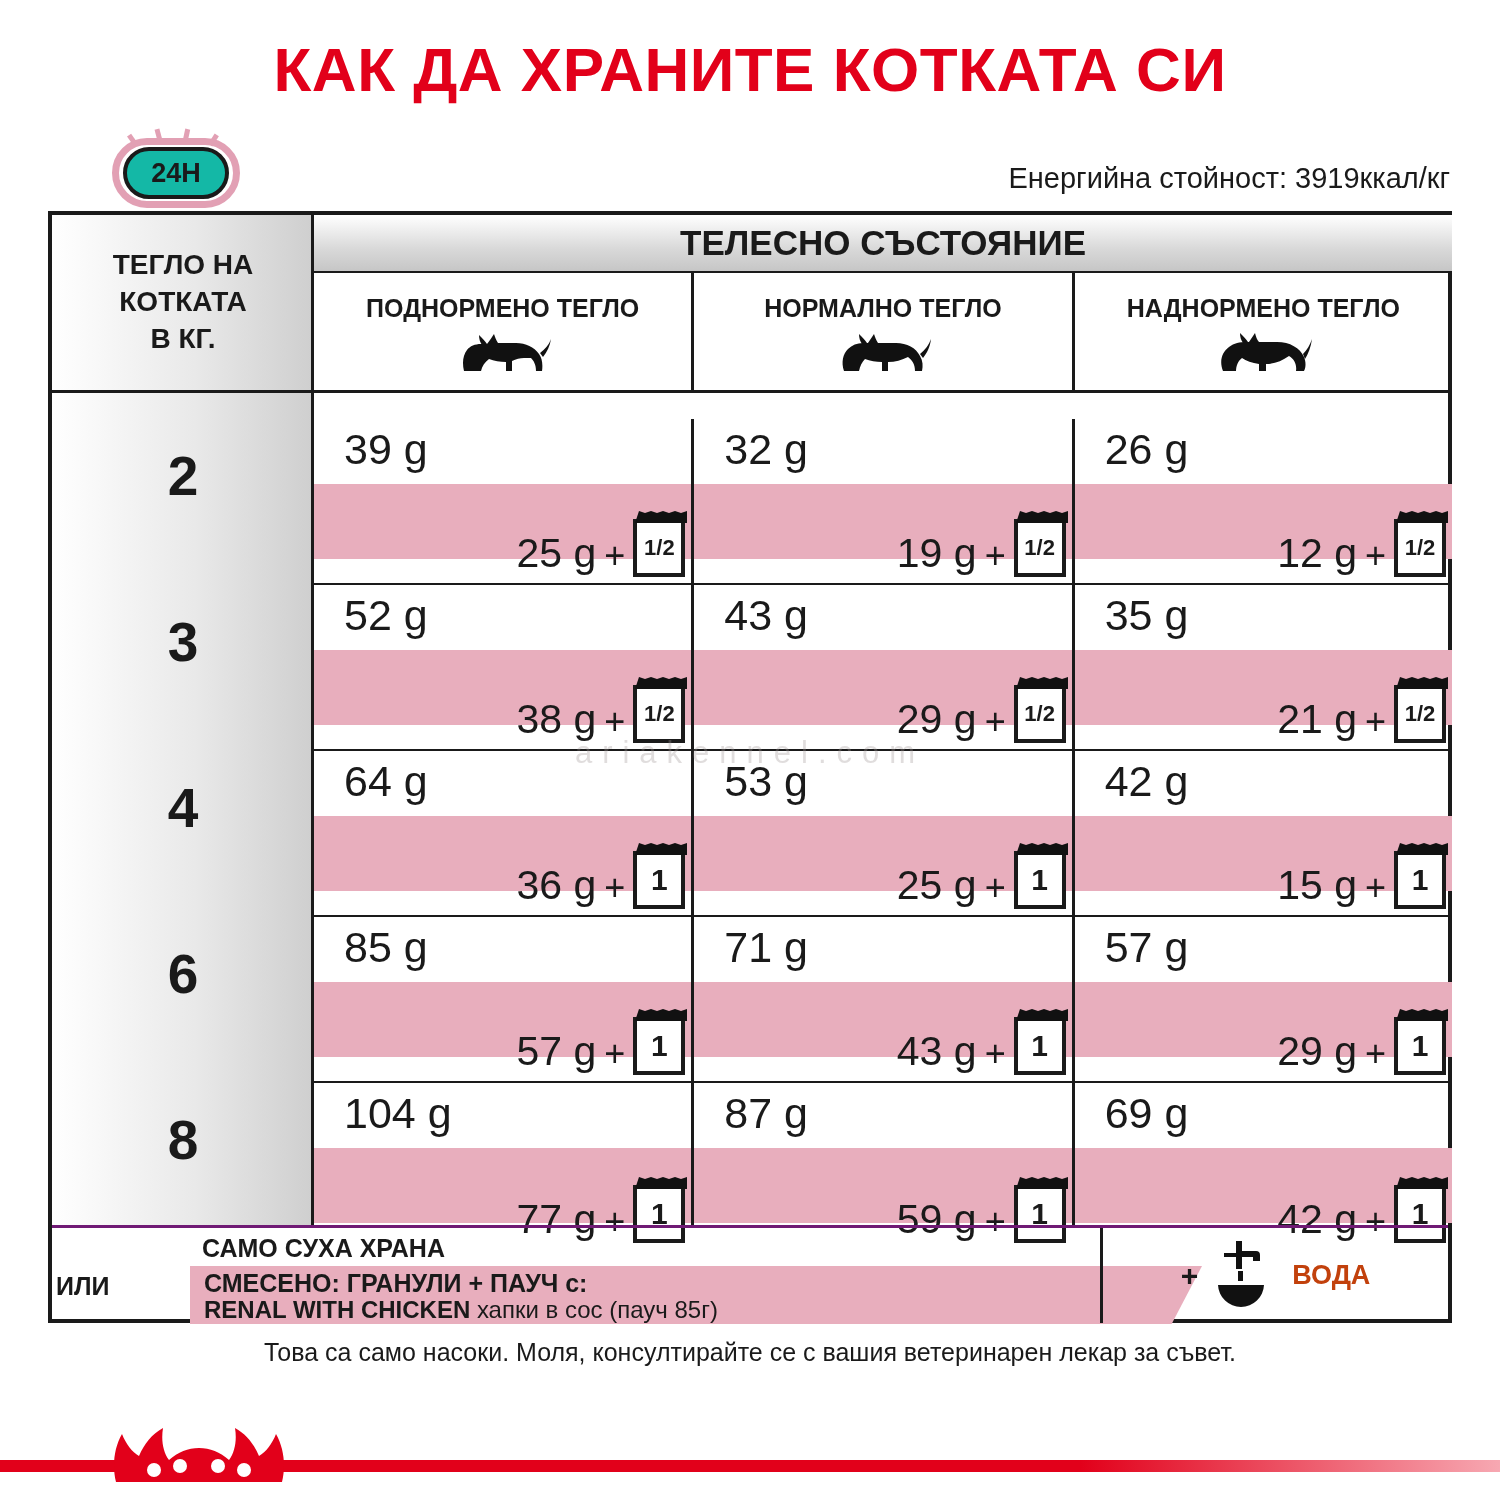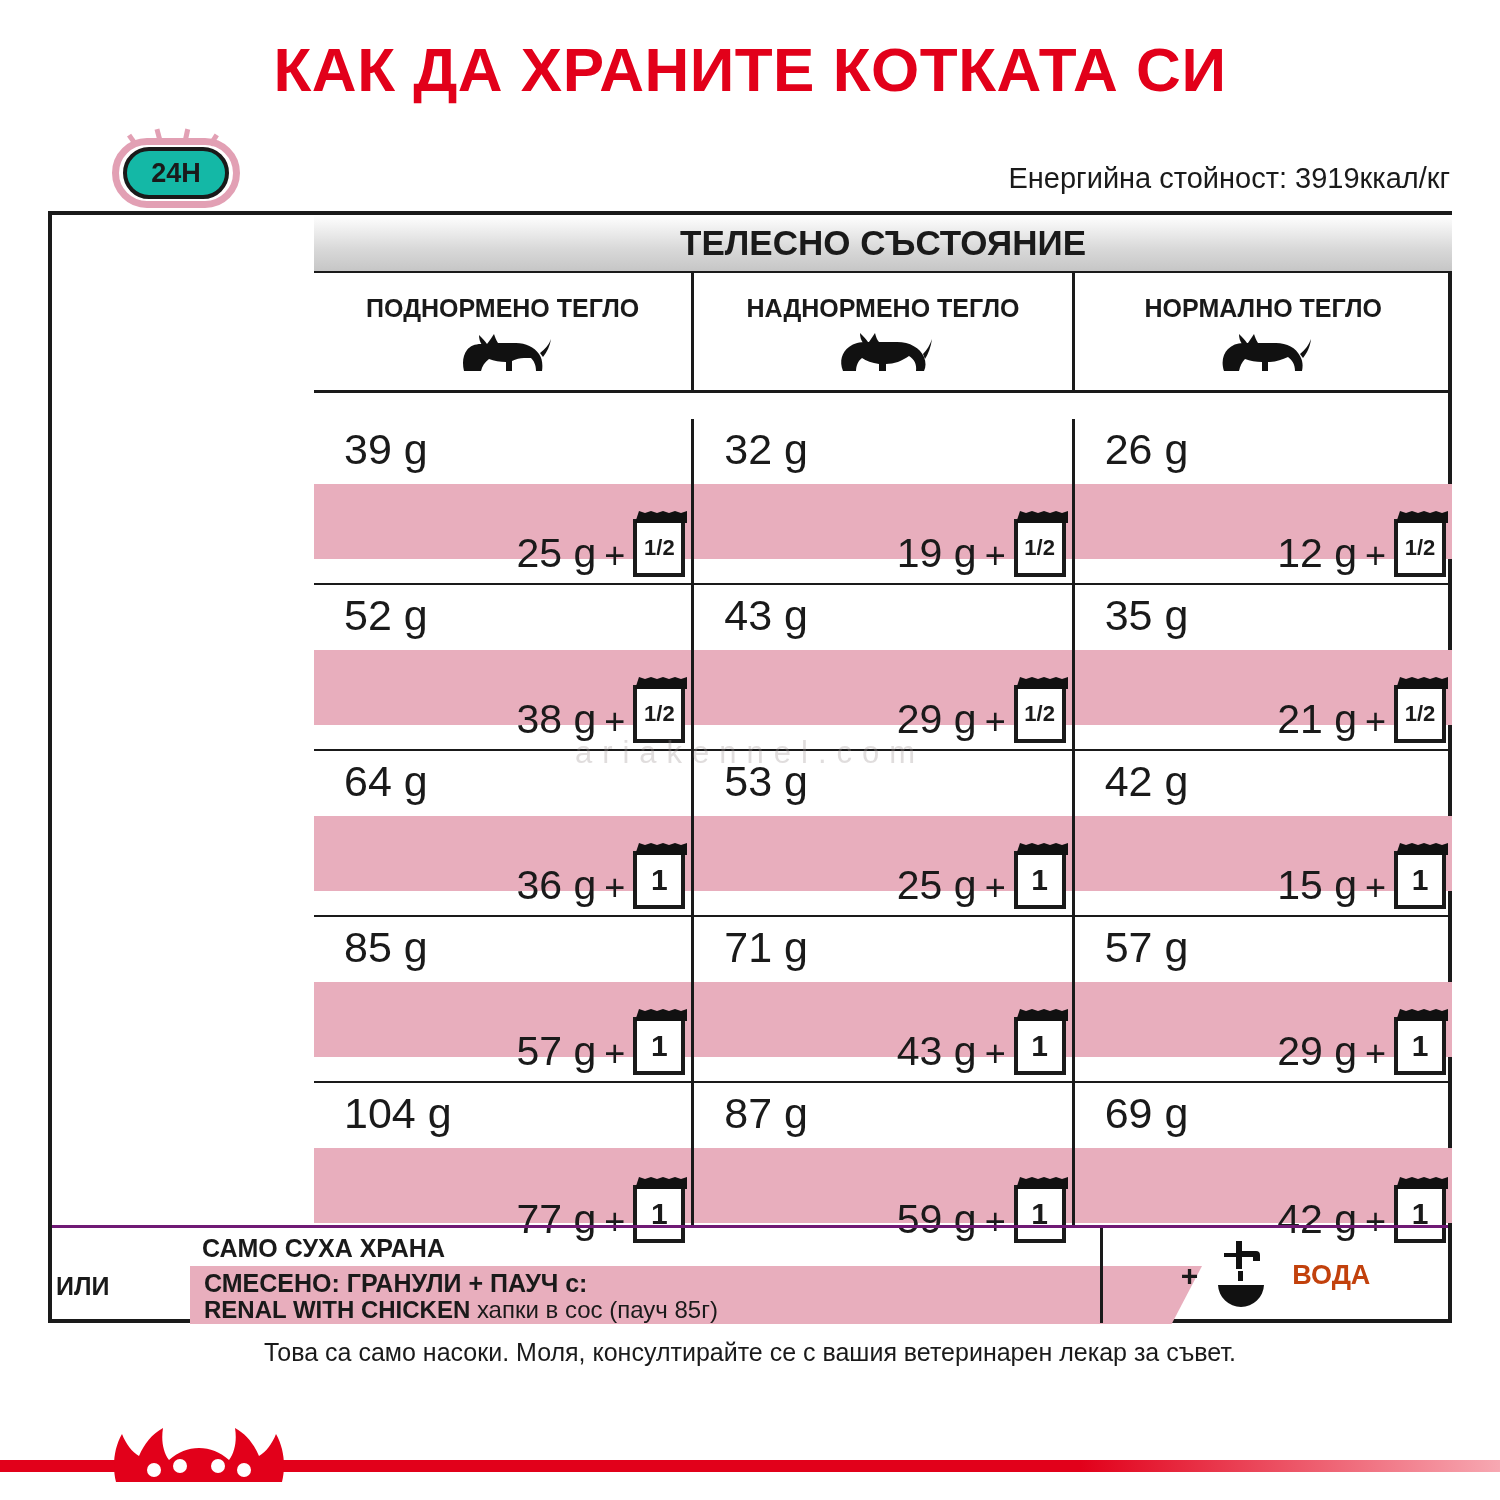--- a/index.html
+++ b/index.html
@@ -279,49 +279,61 @@
   <div class="watermark">ariakennel.com</div>
 
   <div class="tablewrap">
 
     <div class="pinkband" style="top:269px;"></div>
     <div class="pinkband" style="top:435px;"></div>
     <div class="pinkband" style="top:601px;"></div>
     <div class="pinkband" style="top:767px;"></div>
     <div class="pinkband" style="top:933px;"></div>
 
+    <div class="leftcol">
+      <div class="leftcol-head">
+        <span>ТЕГЛО НА</span>
+        <span>КОТКАТА</span>
+        <span>В КГ.</span>
+      </div>
+      <div class="weightcell" style="top:178px;">2</div>
+      <div class="weightcell" style="top:344px;">3</div>
+      <div class="weightcell" style="top:510px;">4</div>
+      <div class="weightcell" style="top:676px;">6</div>
+      <div class="weightcell" style="top:842px;">8</div>
+    </div>
 
     <div class="rightarea">
       <div class="bodycond">ТЕЛЕСНО СЪСТОЯНИЕ</div>
 
       <div class="condheads">
         <div class="condhead">
           <span class="lbl">ПОДНОРМЕНО ТЕГЛО</span>
           <span class="caticon">
             <svg width="98" height="42" viewBox="0 0 98 42">
               <path fill="#111" d="M10 38 C8 30 9 22 13 17 C16 13 21 11 27 11 L33 11 C36 7 38 4 40 1 C41 4 42 7 44 10 L62 10 C72 10 80 14 85 21 C88 25 89 31 88 38 L82 38 C82 32 80 28 77 25 L70 25 C66 25 62 26 58 28 L58 38 L52 38 L52 29 C46 29 40 28 35 26 C31 29 28 33 27 38 Z M28 12 C26 9 25 6 25 2 C28 5 31 8 33 11 Z"></path>
               <path fill="#111" d="M86 20 C91 16 95 12 97 6 C96 13 93 19 89 24 Z"></path>
             </svg>
           </span>
         </div>
         <div class="condhead">
+          <span class="lbl">НОРМАЛНО ТЕГЛО</span>
+          <span class="caticon">
+            <svg width="98" height="42" viewBox="0 0 98 42">
+              <path fill="#111" d="M10 38 C7 29 9 21 14 16 C18 12 23 10 29 10 L34 10 C36 7 38 4 40 1 C41 4 42 7 44 10 L62 10 C73 10 82 15 86 23 C89 28 89 33 88 38 L81 38 C81 31 78 27 74 24 C68 27 61 29 54 29 L54 38 L48 38 L48 29 C42 29 36 28 31 26 C28 29 26 33 25 38 Z M28 11 C26 8 25 5 25 1 C28 4 31 7 33 10 Z"></path>
+              <path fill="#111" d="M86 21 C91 17 95 12 97 6 C96 14 93 20 89 25 Z"></path>
+            </svg>
+          </span>
+        </div>
+        <div class="condhead">
           <span class="lbl">НАДНОРМЕНО ТЕГЛО</span>
           <span class="caticon">
             <svg width="98" height="42" viewBox="0 0 98 42">
               <path fill="#111" d="M9 38 C5 28 8 19 15 14 C20 10 26 9 32 9 L35 9 C37 6 39 3 41 0 C42 4 43 7 45 9 L63 9 C76 9 86 15 90 24 C92 29 92 34 90 38 L82 38 C83 31 80 26 75 23 C68 28 60 31 52 31 L52 38 L45 38 L45 31 C38 30 32 28 28 25 C24 28 22 33 22 38 Z M29 10 C27 7 26 4 26 0 C29 3 32 6 34 9 Z"></path>
               <path fill="#111" d="M89 21 C93 17 96 12 98 6 C97 14 94 21 91 26 Z"></path>
-            </svg>
-          </span>
-        </div>
-        <div class="condhead">
-          <span class="lbl">НОРМАЛНО ТЕГЛО</span>
-          <span class="caticon">
-            <svg width="98" height="42" viewBox="0 0 98 42">
-              <path fill="#111" d="M10 38 C7 29 9 21 14 16 C18 12 23 10 29 10 L34 10 C36 7 38 4 40 1 C41 4 42 7 44 10 L62 10 C73 10 82 15 86 23 C89 28 89 33 88 38 L81 38 C81 31 78 27 74 24 C68 27 61 29 54 29 L54 38 L48 38 L48 29 C42 29 36 28 31 26 C28 29 26 33 25 38 Z M28 11 C26 8 25 5 25 1 C28 4 31 7 33 10 Z"></path>
-              <path fill="#111" d="M86 21 C91 17 95 12 97 6 C96 14 93 20 89 25 Z"></path>
             </svg>
           </span>
         </div>
       </div>
 
       <div class="grid">
 
         <div class="gcol">
           <div class="grow">
             <div class="dry">39 g</div>

